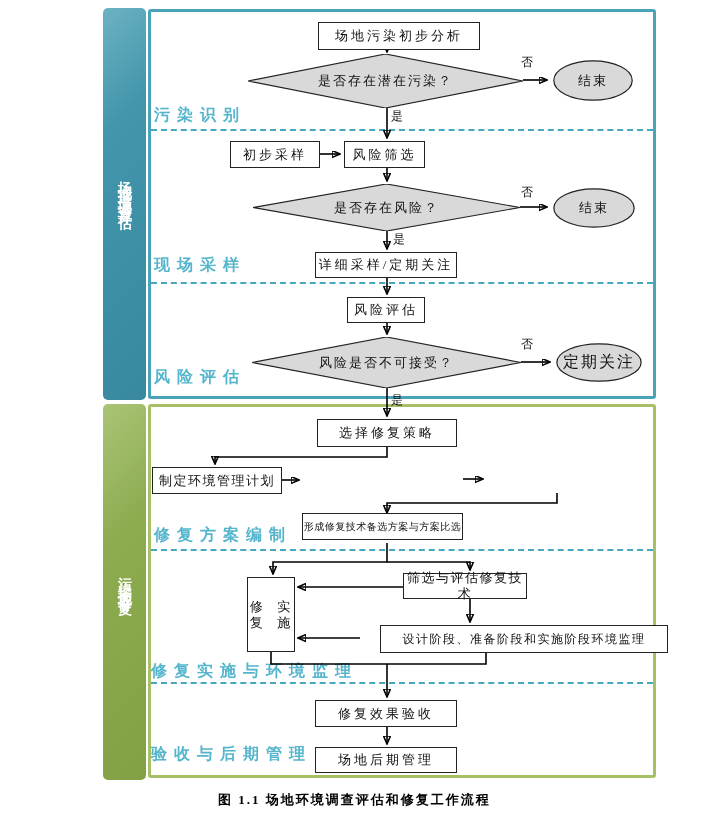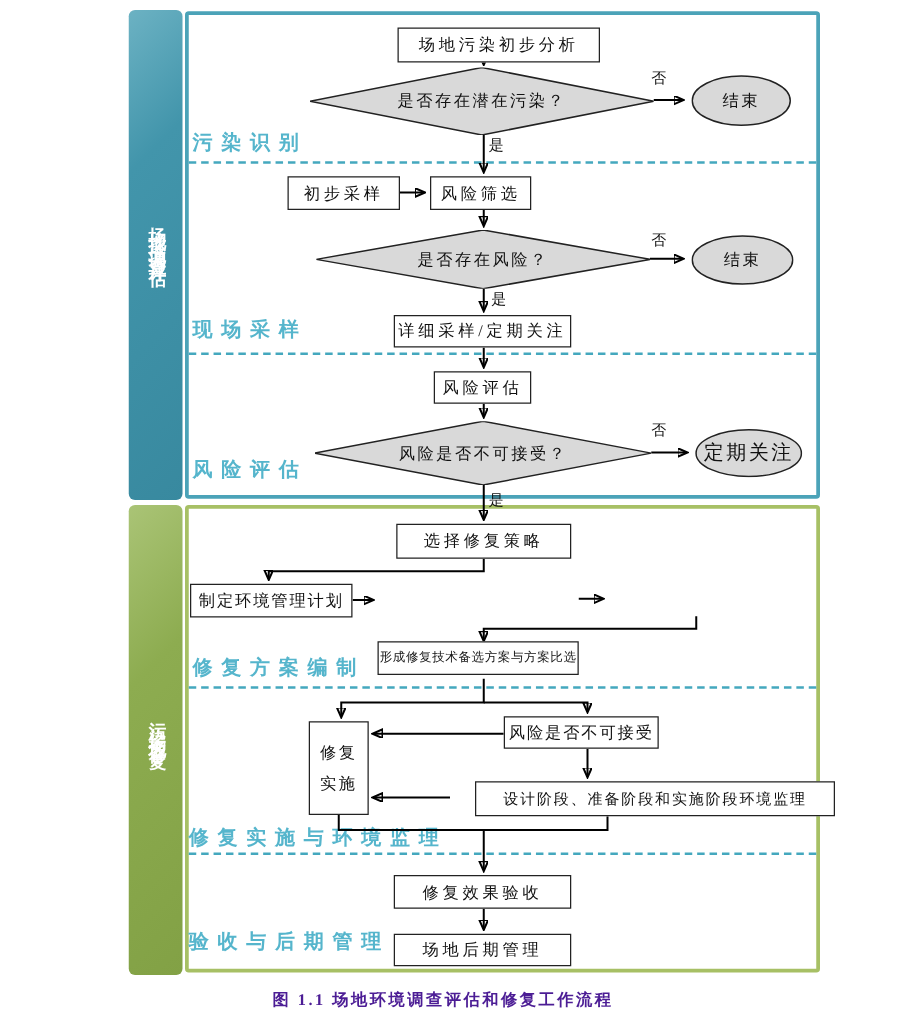--- a/index.html
+++ b/index.html
@@ -31,28 +31,28 @@
   
   .node{position:absolute;box-sizing:border-box;background:#ffffff;border:1px solid #222;
     display:flex;align-items:center;justify-content:center;text-align:center;
     font-size:13px;letter-spacing:3px;line-height:1.2;z-index:3;}
   .node.small{font-size:10px;letter-spacing:0.5px;margin-top:48px;}
   .node.mid{font-size:12px;letter-spacing:1.5px;}
   .shape{position:absolute;z-index:3;}
   .shape svg{position:absolute;left:0;top:0;width:100%;height:100%;display:block;}
   .shape .shape-label{position:absolute;inset:0;display:flex;align-items:center;
     justify-content:center;font-size:13px;letter-spacing:2px;}
-  .impl-node{flex-direction:column;gap:9px;letter-spacing:2px;}
+  .impl-node{flex-direction:row;gap:9px;letter-spacing:2px;}
   
   .edge-label{position:absolute;font-size:12px;color:#111;z-index:4;line-height:1;}
   
   #connectors{position:absolute;left:0;top:0;width:719px;height:813px;z-index:2;pointer-events:none;}
   #connectors path{fill:none;stroke:#000;stroke-width:1.6;}
   .caption{position:absolute;left:218px;top:791px;font-size:13px;font-weight:bold;
-    letter-spacing:2px;white-space:nowrap;color:#4c1d95;}
+    letter-spacing:2px;white-space:nowrap;color:#000000;}
 </style>
 </head>
 <body>
 
 <div id="stage">
 
   <div class="bar bar-top">
     <span class="bar-label">场地环境调查评估</span>
   </div>
   <div class="bar bar-bottom">
@@ -110,21 +110,21 @@
   <div class="node" style="left:344px;top:141px;width:81px;height:27px">风险筛选</div>
   <div class="node" style="left:315px;top:252px;width:142px;height:26px">详细采样/定期关注</div>
   <div class="node" style="left:347px;top:297px;width:78px;height:26px">风险评估</div>
   <div class="node" style="left:317px;top:419px;width:140px;height:28px">选择修复策略</div>
   <div class="node" style="left:152px;top:467px;width:130px;height:27px;letter-spacing:1.5px">制定环境管理计划</div>
   <div class="node small" style="left:302px;top:465px;width:161px;height:27px">形成修复技术备选方案与方案比选</div>
   <div class="node impl-node" style="left:247px;top:577px;width:48px;height:75px">
     <span>修复</span>
     <span>实施</span>
   </div>
-  <div class="node" style="left:403px;top:573px;width:124px;height:26px;letter-spacing:1.5px">风险是否不可接受</div>
+  <div class="node" style="left:403px;top:573px;width:124px;height:26px;letter-spacing:1.5px">筛选与评估修复技术</div>
   <div class="node mid" style="left:380px;top:625px;width:288px;height:28px">设计阶段、准备阶段和实施阶段环境监理</div>
   <div class="node" style="left:315px;top:700px;width:142px;height:27px">修复效果验收</div>
   <div class="node" style="left:315px;top:747px;width:142px;height:26px">场地后期管理</div>
 
   <div class="shape" style="left:248px;top:54px;width:275px;height:54px">
     <svg viewBox="0 0 100 100" preserveAspectRatio="none">
         <polygon points="0,50 50,0 100,50 50,100" fill="#d9d9d9" stroke="#222" stroke-width="1.2" vector-effect="non-scaling-stroke"></polygon>
       </svg>
     <span class="shape-label">是否存在潜在污染？</span>
   </div>

